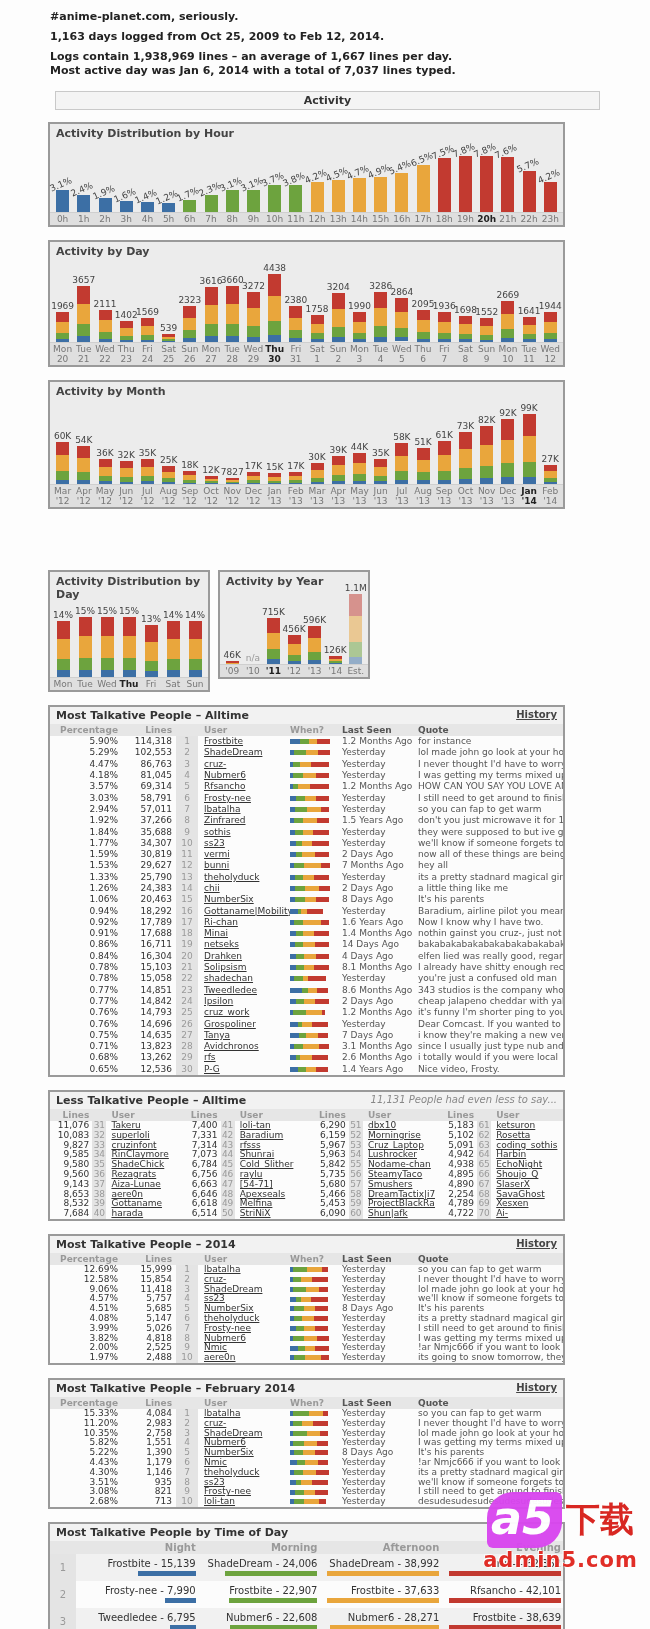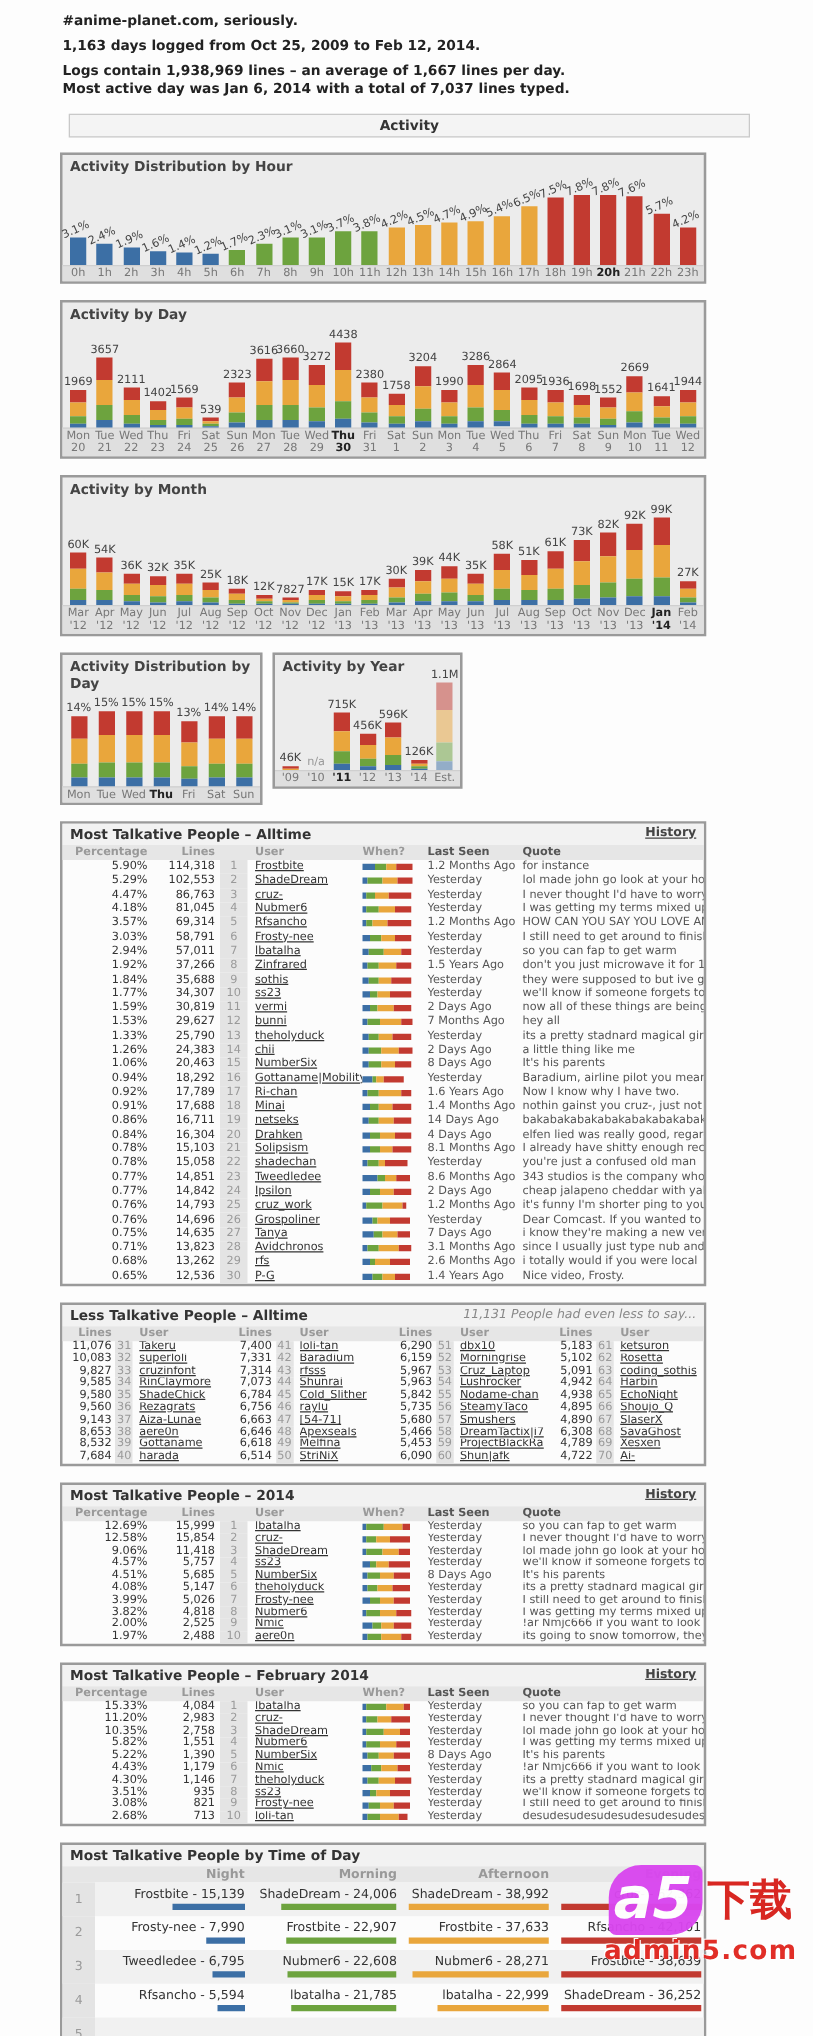--- a/index.html
+++ b/index.html
@@ -8,21 +8,21 @@
   .page{position:relative;width:650px;height:1629px;}
   .intro{padding:10px 0 0 50px;}
   .intro p{margin:0 0 7px 0;font-size:11px;font-weight:bold;color:#222;}
   .intro p.grp{margin-bottom:1px;}
   .banner{margin:14px 0 12px 55px;width:543px;border:1px solid #c9c9c9;background:#f4f4f4;
           text-align:center;font-size:11px;font-weight:bold;color:#333;padding:2px 0;}
   
   .cbox{margin:0 0 13px 48px;width:513px;border:2px solid #9a9a9a;background:#ececec;}
   .cbox.small{display:inline-block;vertical-align:top;margin-right:8px;}
   .crow{margin-left:48px;}
-  .crow .cbox{margin-left:0;}
+  .crow .cbox{margin-left:0;margin-top:48px;}
   .ctitle{font-size:11px;font-weight:bold;color:#444;padding:3px 6px 0 6px;}
   .cplot{display:flex;align-items:flex-end;padding:0 2px;}
   .slot{flex:1;display:flex;flex-direction:column;align-items:center;justify-content:flex-end;min-width:0;}
   .vlab{font-size:9px;color:#444;white-space:nowrap;line-height:10px;margin-bottom:1px;}
   .vlab.rot{transform:rotate(-24deg);transform-origin:50% 90%;}
   .vlab.na{color:#999;}
   .bar{width:13px;display:flex;flex-direction:column;}
   .bar .seg{width:100%;}
   .cstrip{display:flex;background:#dfdfdf;border-top:1px solid #cfcfcf;padding:1px 2px;}
   .alab{flex:1;text-align:center;font-size:9px;color:#777;line-height:10px;white-space:nowrap;}
@@ -1467,21 +1467,21 @@
         <div class="trow">
           <span class="lt-lin">8,653</span>
           <span class="lt-rank">38</span>
           <span class="lt-user"><a>aere0n</a></span>
           <span class="lt-lin">6,646</span>
           <span class="lt-rank">48</span>
           <span class="lt-user"><a>Apexseals</a></span>
           <span class="lt-lin">5,466</span>
           <span class="lt-rank">58</span>
           <span class="lt-user"><a>DreamTactix|i7</a></span>
-          <span class="lt-lin">6,308</span>
+          <span class="lt-lin">2,254</span>
           <span class="lt-rank">68</span>
           <span class="lt-user"><a>SavaGhost</a></span>
         </div>
         <div class="trow">
           <span class="lt-lin">8,532</span>
           <span class="lt-rank">39</span>
           <span class="lt-user"><a>Gottaname</a></span>
           <span class="lt-lin">6,618</span>
           <span class="lt-rank">49</span>
           <span class="lt-user"><a>Melfina</a></span>

